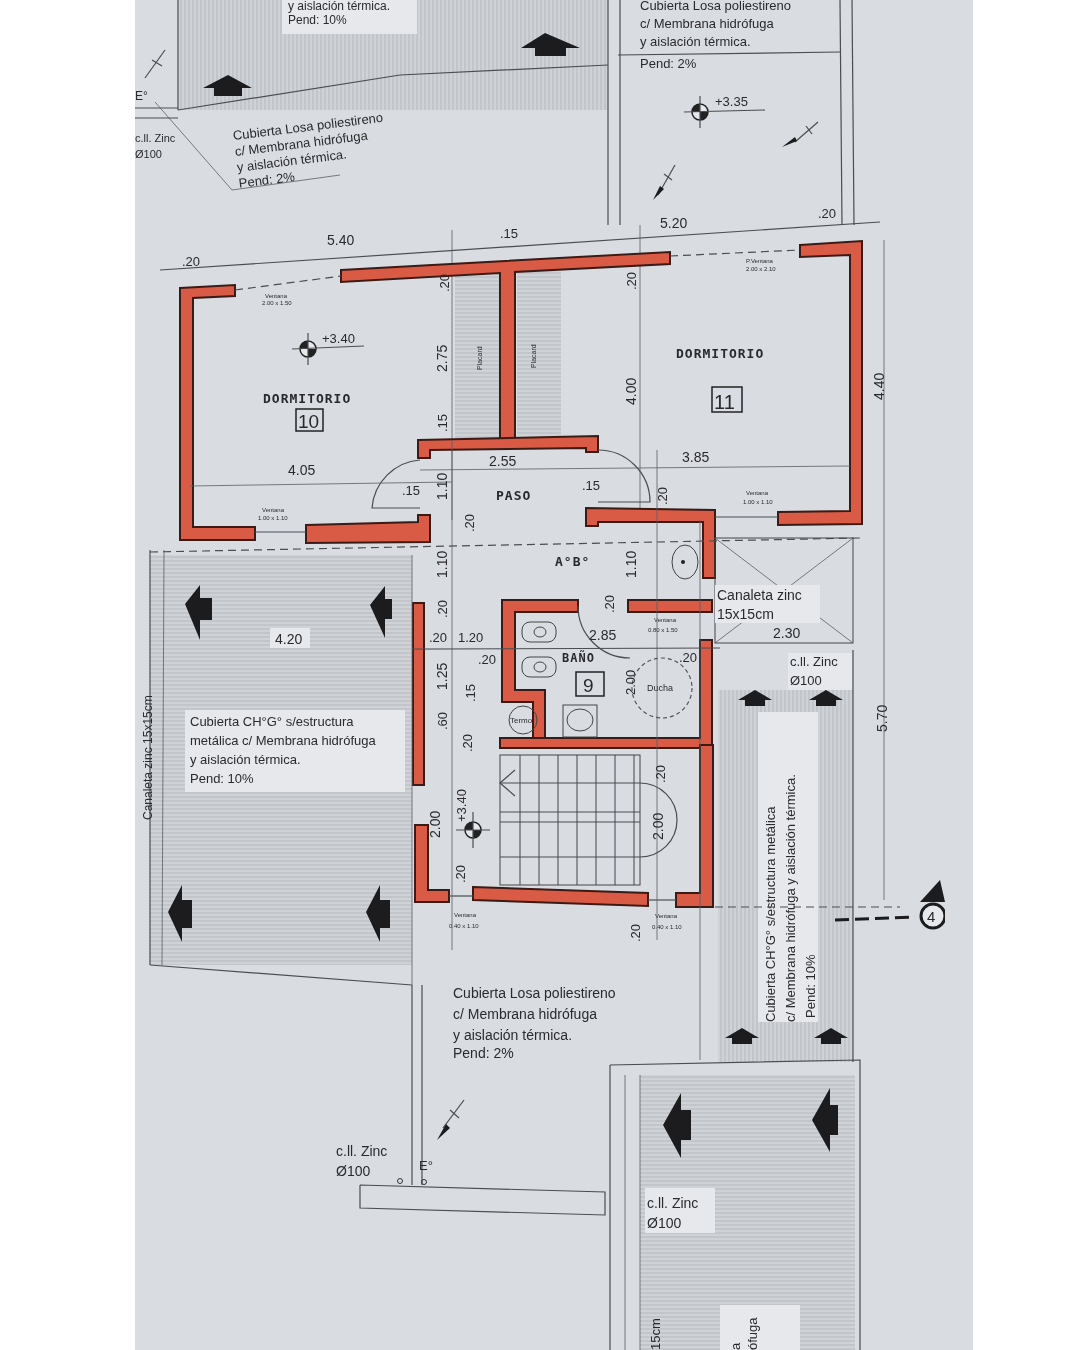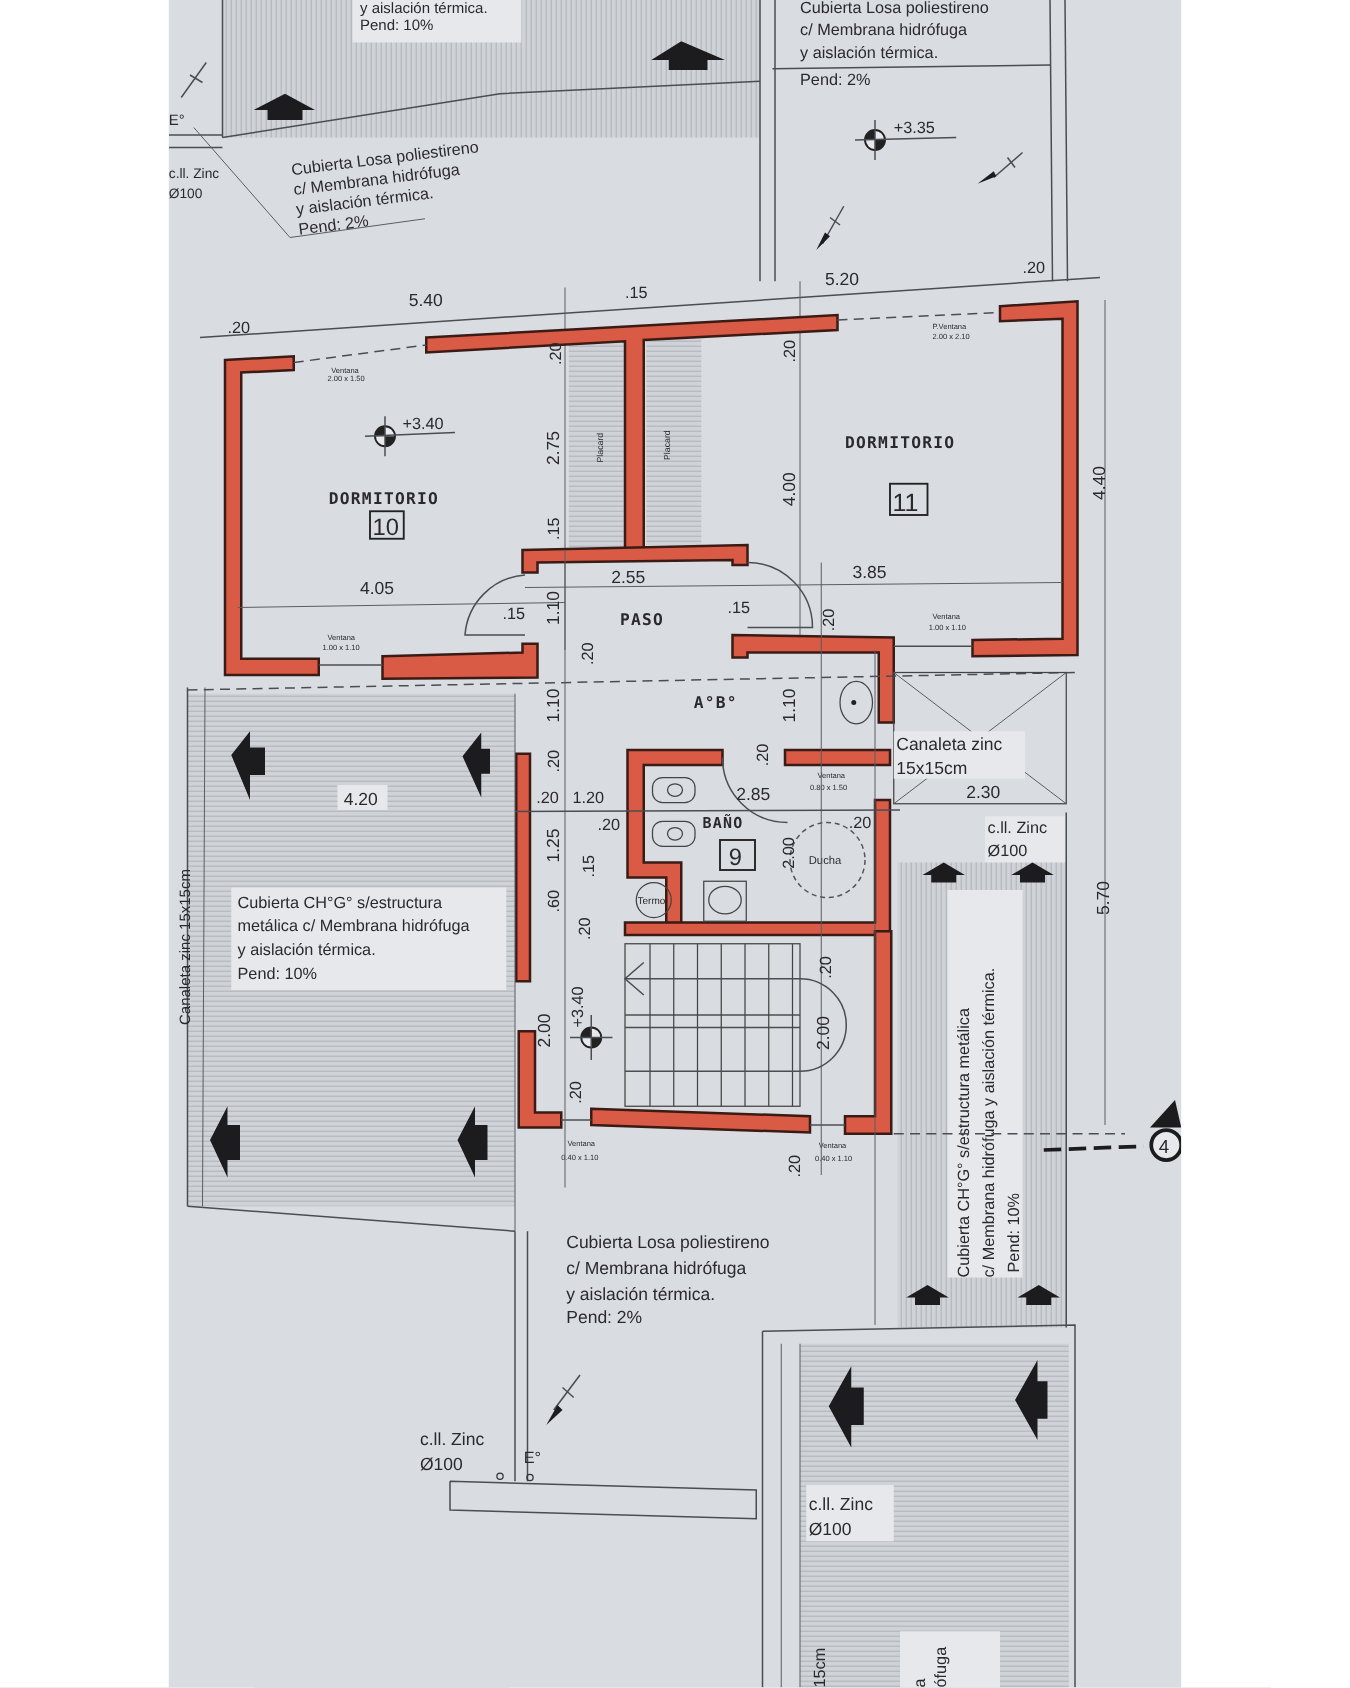--- a/index.html
+++ b/index.html
@@ -1,17 +1,17 @@
 <!DOCTYPE html>
 <html><head>
 <meta charset="utf-8">
 <style>
   html, body { margin: 0; padding: 0; }
   body { width: 1080px; height: 1350px; background: #ffffff; position: relative; overflow: hidden; font-family: "Liberation Sans", sans-serif; }
-  #sheet { position: absolute; left: 135px; top: 0; width: 810px; height: 1350px; background: #d9dde2; overflow: hidden; }
+  #sheet { position: absolute; left: 135px; top: 0; width: 810px; height: 1350px; background: #d9dde2; overflow: hidden; padding-left: 28px; }
   #sheet svg { position: absolute; left: 0; top: 0; }
   .t { font-family: "Liberation Sans", sans-serif; fill: #2a2a2e; }
   .room { font-family: "DejaVu Sans Mono", monospace; font-weight: bold; fill: #2a2a2e; letter-spacing: 1px; }
   .wall { fill: #d95a45; stroke: #3a1b15; stroke-width: 2; }
   .ln { stroke: #4a4d52; stroke-width: 1.2; fill: none; }
   .thin { stroke: #5a5d62; stroke-width: 0.8; fill: none; }
   .dash { stroke: #4a4d52; stroke-width: 1.2; stroke-dasharray: 8 5; fill: none; }
   .hatchbox { fill: url(#hatchH); }
   .hatchV { fill: url(#hatchV); }
   .label-bg { fill: #e6e8ec; }

